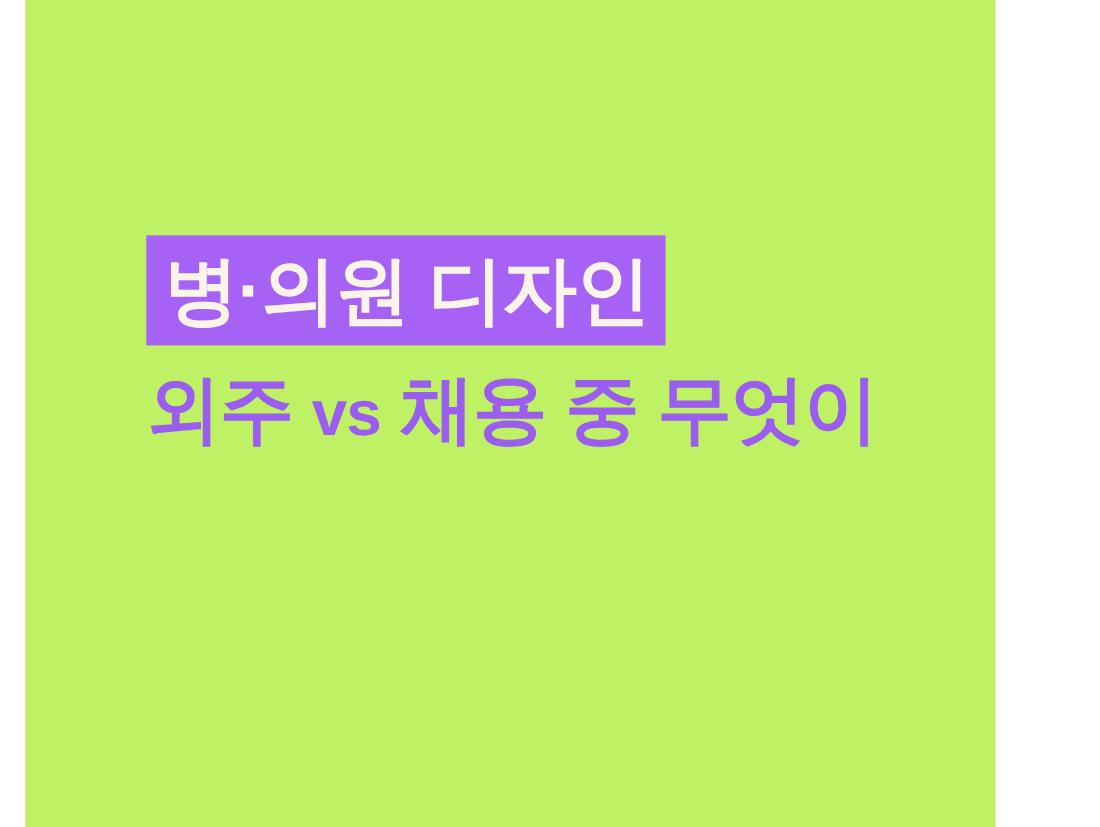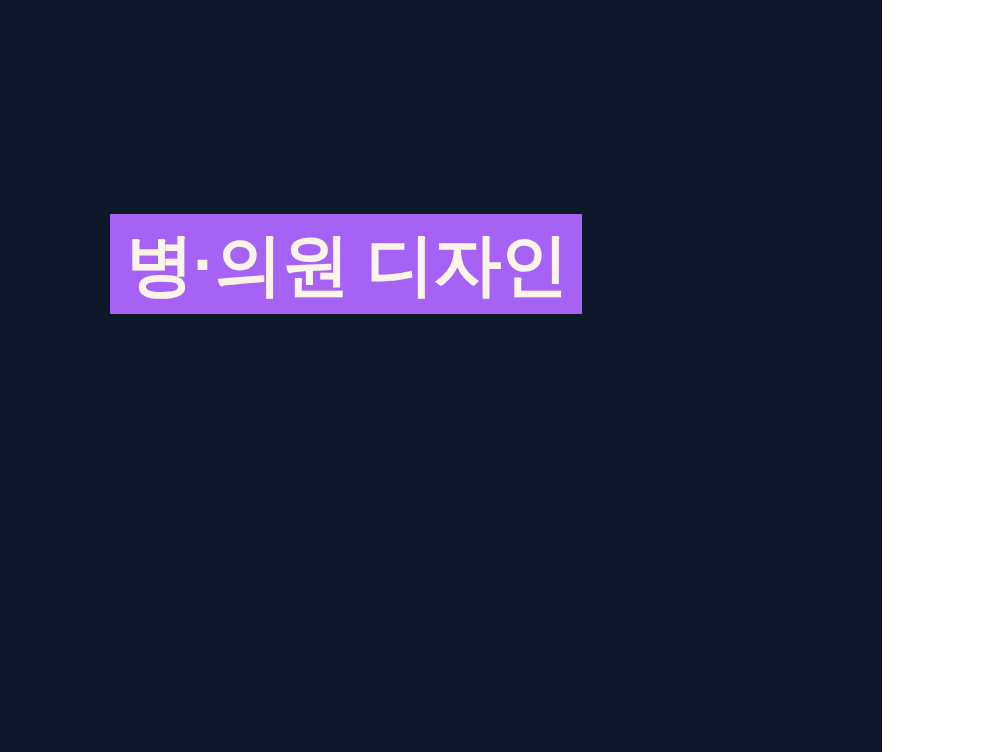--- a/index.html
+++ b/index.html
@@ -12,22 +12,23 @@
     width: 1000px;
     height: 752px;
     overflow: hidden;
     font-family: "Liberation Sans", "DejaVu Sans", sans-serif;
   }
 
   .slide {
     position: relative;
     width: 882px;
     height: 752px;
-    background: #0f172a;
+    background: #bef264;
     box-sizing: border-box;
+    margin-left: 23px;
   }
 
   .headline-block {
     position: absolute;
     left: 110px;
     top: 214px;
     width: 820px;
   }
 
   
@@ -80,17 +81,20 @@
 <body>
 
 <div class="slide">
 
   <div class="headline-block">
 
     <div class="badge-line">
       <span class="badge">병·의원 디자인</span>
     </div>
 
+    <div class="headline line-2">
+      <span>외주 </span><span class="vs">vs</span><span> 채용 중 무엇이</span>
+    </div>
 
 
   </div>
 
 </div>
 
 </body></html>

